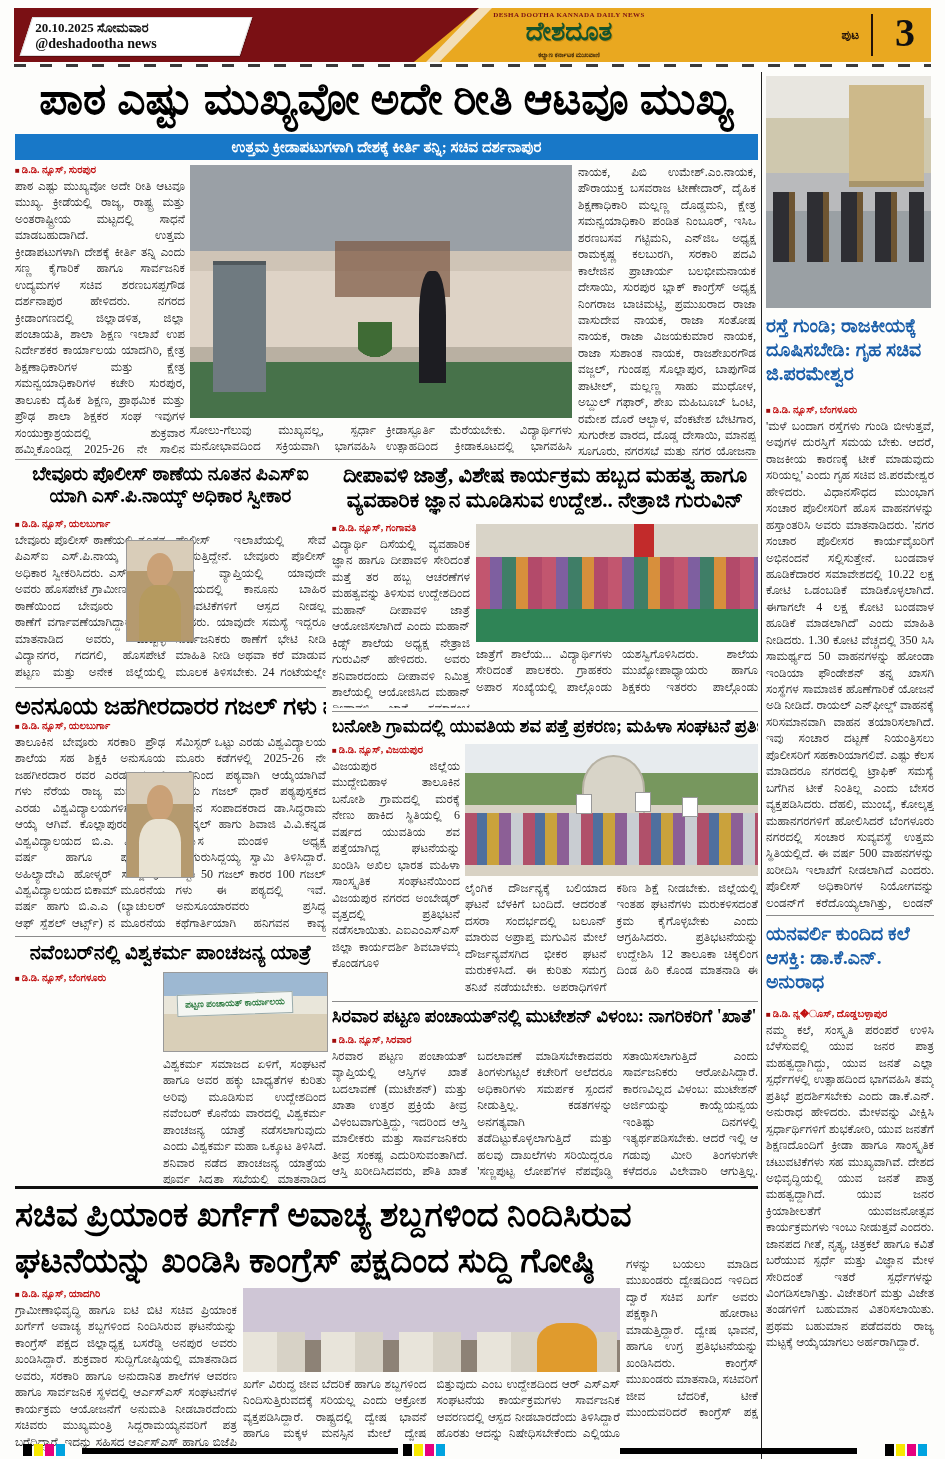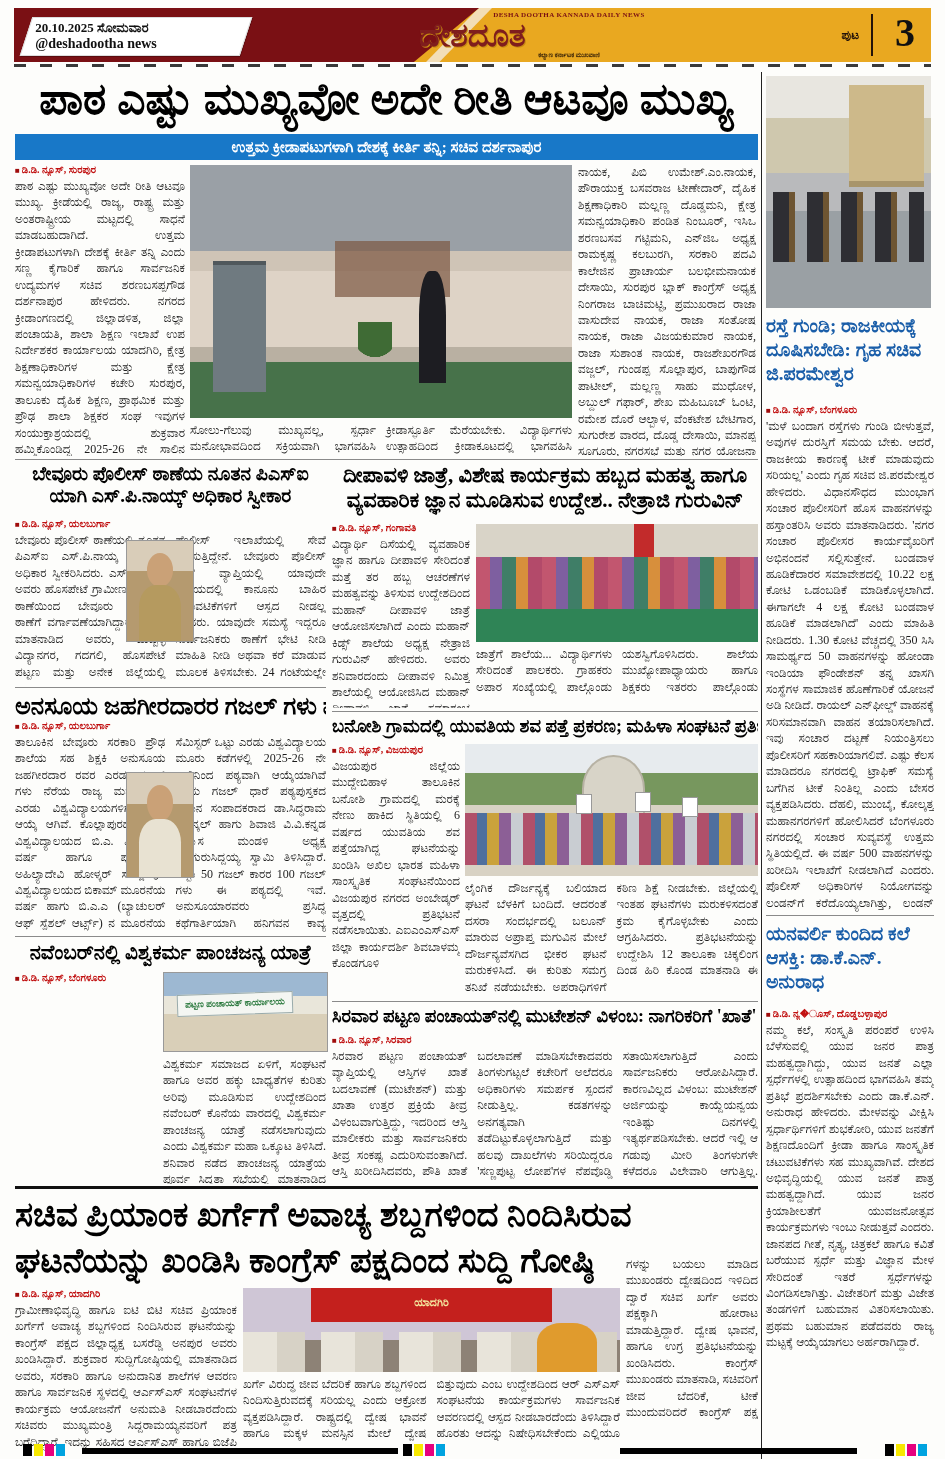--- a/index.html
+++ b/index.html
@@ -12,22 +12,22 @@
        clip-path:polygon(0 0,100% 0,86% 100%,0 100%)}
   .mast-maroon2{position:absolute;left:0;top:0;width:478px;height:54px;background:#f3e8d2;
        clip-path:polygon(97.2% 0,100% 0,89% 100%,86.2% 100%);opacity:.85}
   .datebox{position:absolute;left:12px;top:9px;width:218px;height:37px;background:#fff;
        transform:skewX(-18deg);border:1px solid #ddd;box-shadow:1px 1px 0 #5a0b0e}
   .datebox-inner{transform:skewX(18deg);padding:2px 8px;font-family:"Liberation Serif",serif}
   .date-line{font-size:13px;font-weight:700;color:#111;white-space:nowrap}
   .handle-line{font-size:14px;font-weight:700;color:#111;white-space:nowrap}
   .paper-en{position:absolute;left:425px;top:3px;width:260px;text-align:center;font-size:7px;
        font-weight:700;color:#7a1014;letter-spacing:.4px;white-space:nowrap}
-  .logo-kn{position:absolute;left:405px;top:9px;width:300px;font-size:32px;
-       font-weight:900;color:#7f1d1d;text-shadow:1px 1px 0 #c98d12;white-space:nowrap;overflow:hidden}
+  .logo-kn{position:absolute;left:405px;top:9px;width:300px;text-align:center;font-size:26px;
+       font-weight:900;color:#14532d;text-shadow:1px 1px 0 #c98d12;white-space:nowrap;overflow:hidden}
   .tagline{position:absolute;left:425px;top:43px;width:260px;text-align:center;font-size:6.5px;
        font-weight:700;color:#3a2408;white-space:nowrap}
   .page-label{position:absolute;right:72px;top:20px;font-size:12px;font-weight:700;color:#241309}
   .page-sep{position:absolute;right:58px;top:6px;width:2px;height:42px;background:#241309}
   .page-num{position:absolute;right:16px;top:1px;font-size:40px;font-weight:700;color:#111}
   .ticks{left:14px;top:64px;width:917px;height:3px;
        background:repeating-linear-gradient(90deg,#3a3a3a 0 12px,transparent 12px 26px)}
   
   .lead-head{left:15px;top:70px;width:743px;height:62px;font-size:44px;font-weight:900;
        color:#000;text-align:center;line-height:60px;white-space:nowrap;overflow:hidden;
@@ -192,23 +192,20 @@
 <div class="abs byline" style="left:332px;top:1034px;width:140px">ಡಿ.ಡಿ. ನ್ಯೂಸ್, ಸಿರವಾರ</div>
 <div class="abs body-txt cols3" style="left:332px;top:1048px;width:426px;height:134px">ಸಿರವಾರ ಪಟ್ಟಣ ಪಂಚಾಯತ್ ವ್ಯಾಪ್ತಿಯಲ್ಲಿ ಆಸ್ತಿಗಳ ಖಾತೆ ಬದಲಾವಣೆ (ಮುಟೇಶನ್) ಮತ್ತು ಖಾತಾ ಉತ್ತರ ಪ್ರಕ್ರಿಯೆ ತೀವ್ರ ವಿಳಂಬವಾಗುತ್ತಿದ್ದು, ಇದರಿಂದ ಆಸ್ತಿ ಮಾಲೀಕರು ಮತ್ತು ಸಾರ್ವಜನಿಕರು ತೀವ್ರ ಸಂಕಷ್ಟ ಎದುರಿಸುವಂತಾಗಿದೆ. ಆಸ್ತಿ ಖರೀದಿಸಿದವರು, ಪೌತಿ ಖಾತೆ ಬದಲಾವಣೆ ಮಾಡಿಸಬೇಕಾದವರು ತಿಂಗಳುಗಟ್ಟಲೆ ಕಚೇರಿಗೆ ಅಲೆದರೂ ಅಧಿಕಾರಿಗಳು ಸಮರ್ಪಕ ಸ್ಪಂದನೆ ನೀಡುತ್ತಿಲ್ಲ. ಕಡತಗಳನ್ನು ಅನಗತ್ಯವಾಗಿ ತಡೆದಿಟ್ಟುಕೊಳ್ಳಲಾಗುತ್ತಿದೆ ಮತ್ತು ಹಲವು ದಾಖಲೆಗಳು ಸರಿಯಿದ್ದರೂ 'ಸಣ್ಣಪುಟ್ಟ ಲೋಪ'ಗಳ ನೆಪವೊಡ್ಡಿ ಸತಾಯಿಸಲಾಗುತ್ತಿದೆ ಎಂದು ಸಾರ್ವಜನಿಕರು ಆರೋಪಿಸಿದ್ದಾರೆ. ಕಾರಣವಿಲ್ಲದ ವಿಳಂಬ: ಮುಟೇಶನ್ ಅರ್ಜಿಯನ್ನು ಕಾಯ್ದೆಯನ್ವಯ ಇಂತಿಷ್ಟು ದಿನಗಳಲ್ಲಿ ಇತ್ಯರ್ಥಪಡಿಸಬೇಕು. ಆದರೆ ಇಲ್ಲಿ ಆ ಗಡುವು ಮೀರಿ ತಿಂಗಳುಗಳೇ ಕಳೆದರೂ ವಿಲೇವಾರಿ ಆಗುತ್ತಿಲ್ಲ. ಅಧಿಕಾರಿಗಳ ಸ್ಪಂದನೆ ಕೊರತೆ: ದೂರು ಕೇಳಲು ಹೋದರೆ ಸಂಬಂಧಪಟ್ಟ ಅಧಿಕಾರಿಗಳು ಲಭ್ಯವಿರುವುದಿಲ್ಲ ಅಥವಾ ಅಸ್ಪಷ್ಟ ಮಾಹಿತಿ ನೀಡಿ ಕಳುಹಿಸಲಾಗುತ್ತಿದೆ ಎಂದು ಅರ್ಜಿದಾರರು ಅಳಲು ತೋಡಿಕೊಂಡಿದ್ದಾರೆ. ಸಾರ್ವಜನಿಕ ಒತ್ತಾಯ: ಈ ಕೂಡಲೇ ಜಿಲ್ಲಾಧಿಕಾರಿಗಳು ಮತ್ತು ಹಿರಿಯ ಅಧಿಕಾರಿಗಳು ಸಿರುವಾರ ಪಟ್ಟಣ ಪಂಚಾಯತಿಗೆ ಭೇಟಿ ನೀಡಿ, ಈ ವಿಳಂಬಕ್ಕೆ ಕಾರಣರಾದ ಅಧಿಕಾರಿಗಳ ವಿರುದ್ಧ ಸೂಕ್ತ ಶಿಸ್ತು ಕ್ರಮ ಜರುಗಿಸಬೇಕು ಮತ್ತು ಬಾಕಿ ಉಳಿದಿರುವ ಎಲ್ಲ ಮುಟೇಶನ್ ಕಡತಗಳನ್ನು ಮತ್ತು ಖಾತಾ ಉತ್ತರ ತಕ್ಷಣ ಇತ್ಯರ್ಥಪಡಿಸಲು ಕ್ರಮ ಕೈಗೊಳ್ಳಬೇಕು ಎಂದು ನಾಗರಿಕರು ಒತ್ತಾಯಿಸಿದ್ದಾರೆ.</div>
 
 <div class="abs hrule-dark" style="left:15px;top:1186px;width:743px"></div>
 
 <div class="abs art-head" style="left:15px;top:1192px;width:743px;height:92px;font-size:34px;line-height:1.35;font-weight:900;text-align:left">ಸಚಿವ ಪ್ರಿಯಾಂಕ ಖರ್ಗೆಗೆ ಅವಾಚ್ಯ ಶಬ್ದಗಳಿಂದ ನಿಂದಿಸಿರುವ ಘಟನೆಯನ್ನು ಖಂಡಿಸಿ ಕಾಂಗ್ರೆಸ್ ಪಕ್ಷದಿಂದ ಸುದ್ದಿ ಗೋಷ್ಠಿ</div>
 <div class="abs byline" style="left:15px;top:1288px;width:220px">ಡಿ.ಡಿ. ನ್ಯೂಸ್, ಯಾದಗಿರಿ</div>
 <div class="abs body-txt" style="left:15px;top:1302px;width:222px;height:152px">ಗ್ರಾಮೀಣಾಭಿವೃದ್ಧಿ ಹಾಗೂ ಐಟಿ ಬಿಟಿ ಸಚಿವ ಪ್ರಿಯಾಂಕ ಖರ್ಗೆಗೆ ಅವಾಚ್ಯ ಶಬ್ದಗಳಿಂದ ನಿಂದಿಸಿರುವ ಘಟನೆಯನ್ನು ಕಾಂಗ್ರೆಸ್ ಪಕ್ಷದ ಜಿಲ್ಲಾಧ್ಯಕ್ಷ ಬಸರೆಡ್ಡಿ ಅನಪುರ ಅವರು ಖಂಡಿಸಿದ್ದಾರೆ. ಶುಕ್ರವಾರ ಸುದ್ದಿಗೋಷ್ಠಿಯಲ್ಲಿ ಮಾತನಾಡಿದ ಅವರು, ಸರಕಾರಿ ಹಾಗೂ ಅನುದಾನಿತ ಶಾಲೆಗಳ ಆವರಣ ಹಾಗೂ ಸಾರ್ವಜನಿಕ ಸ್ಥಳದಲ್ಲಿ ಆರ್ಎಸ್ಎಸ್ ಸಂಘಟನೆಗಳ ಕಾರ್ಯಕ್ರಮ ಆಯೋಜನೆಗೆ ಅನುಮತಿ ನೀಡಬಾರದೆಂದು ಸಚಿವರು ಮುಖ್ಯಮಂತ್ರಿ ಸಿದ್ದರಾಮಯ್ಯನವರಿಗೆ ಪತ್ರ ಬರೆದಿದ್ದಾರೆ. ಇದನ್ನು ಸಹಿಸದ ಆರ್ಎಸ್ಎಸ್ ಹಾಗೂ ಬಿಜೆಪಿ ಕಾರ್ಯಕರ್ತರು ಸಾಮಾಜಿಕ ಜಾಲತಾಣದಲ್ಲಿ</div>
 
 <div class="photo ph-press" style="left:243px;top:1288px;width:377px;height:84px">
-  <div class="banner">
-    <div class="bannertxt">ಯಾದಗಿರಿ</div>
-  </div>
   <div class="men"></div>
   <div class="saffron"></div>
 </div>
 <div class="abs body-txt cols2" style="left:243px;top:1376px;width:377px;height:66px">ಖರ್ಗೆ ವಿರುದ್ಧ ಜೀವ ಬೆದರಿಕೆ ಹಾಗೂ ಶಬ್ದಗಳಿಂದ ನಿಂದಿಸುತ್ತಿರುವದಕ್ಕೆ ಸರಿಯಲ್ಲ ಎಂದು ಆಕ್ರೋಶ ವ್ಯಕ್ತಪಡಿಸಿದ್ದಾರೆ. ರಾಷ್ಟ್ರದಲ್ಲಿ ದ್ವೇಷ ಭಾವನೆ ಹಾಗೂ ಮಕ್ಕಳ ಮನಸ್ಸಿನ ಮೇಲೆ ದ್ವೇಷ ಬಿತ್ತುವುದು ಎಂಬ ಉದ್ದೇಶದಿಂದ ಆರ್ ಎಸ್ಎಸ್ ಸಂಘಟನೆಯ ಕಾರ್ಯಕ್ರಮಗಳು ಸಾರ್ವಜನಿಕ ಆವರಣದಲ್ಲಿ ಆಸ್ಪದ ನೀಡಬಾರದೆಂದು ತಿಳಿಸಿದ್ದಾರೆ ಹೊರತು ಆದನ್ನು ನಿಷೇಧಿಸಬೇಕೆಂದು ಎಲ್ಲಿಯೂ ಹೇಳಿಲ್ಲ ಎಂದರು. ಬಿಜೆಪಿ ಪಕ್ಷದ ಆಡಳಿತಾವಧಿ ಯಲ್ಲಿನ ಬ್ರಹ್ಮಾಚಾರ, ಪಿಎಸ್ ಐ ಹಗರಣ, 40% ಕಮೀಷನ್ ಹೀಗೆ ಅನೇಕ ಅವ್ಯವಹಾರ</div>
 
 <div class="abs body-txt" style="left:626px;top:1256px;width:132px;height:166px">ಗಳನ್ನು ಬಯಲು ಮಾಡಿದ ಮುಖಂಡರು ದ್ವೇಷದಿಂದ ಇಳಿದಿದ ದ್ವಾರೆ ಸಚಿವ ಖರ್ಗೆ ಅವರು ಪಕ್ಷಕ್ಕಾಗಿ ಹೋರಾಟ ಮಾಡುತ್ತಿದ್ದಾರೆ. ದ್ವೇಷ ಭಾವನೆ, ಹಾಗೂ ಉಗ್ರ ಪ್ರತಿಭಟನೆಯನ್ನು ಖಂಡಿಸಿದರು. ಕಾಂಗ್ರೆಸ್ ಮುಖಂಡರು ಮಾತನಾಡಿ, ಸಚಿವರಿಗೆ ಜೀವ ಬೆದರಿಕೆ, ಟೀಕೆ ಮುಂದುವರಿದರೆ ಕಾಂಗ್ರೆಸ್ ಪಕ್ಷ ಸುಮ್ಮನಿರುವುದಿಲ್ಲ ಎಂದು ಎಚ್ಚರಿಸಿದರು.</div>
 
 <div class="regsq" style="left:23px;background:#000"></div>
 <div class="regsq" style="left:34px;background:#f7e800"></div>
 <div class="regsq" style="left:45px;background:#e6007e"></div>

